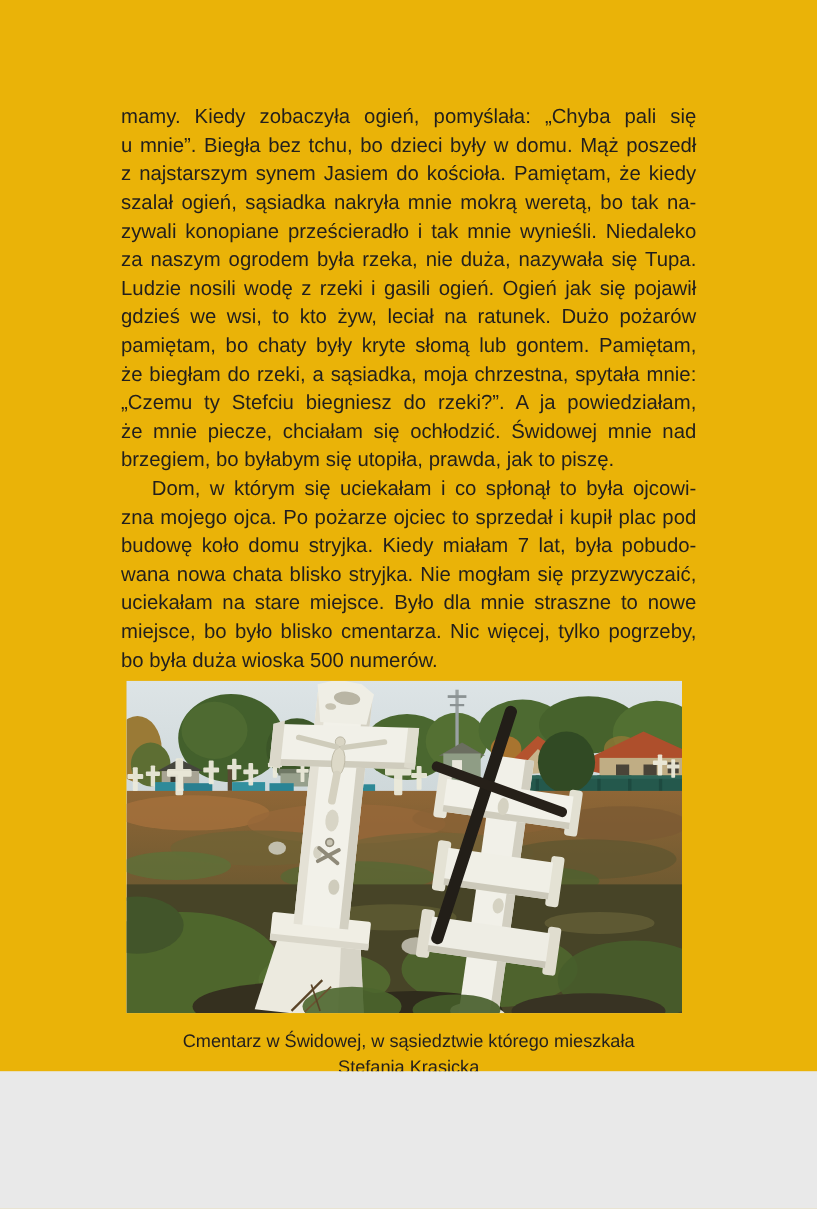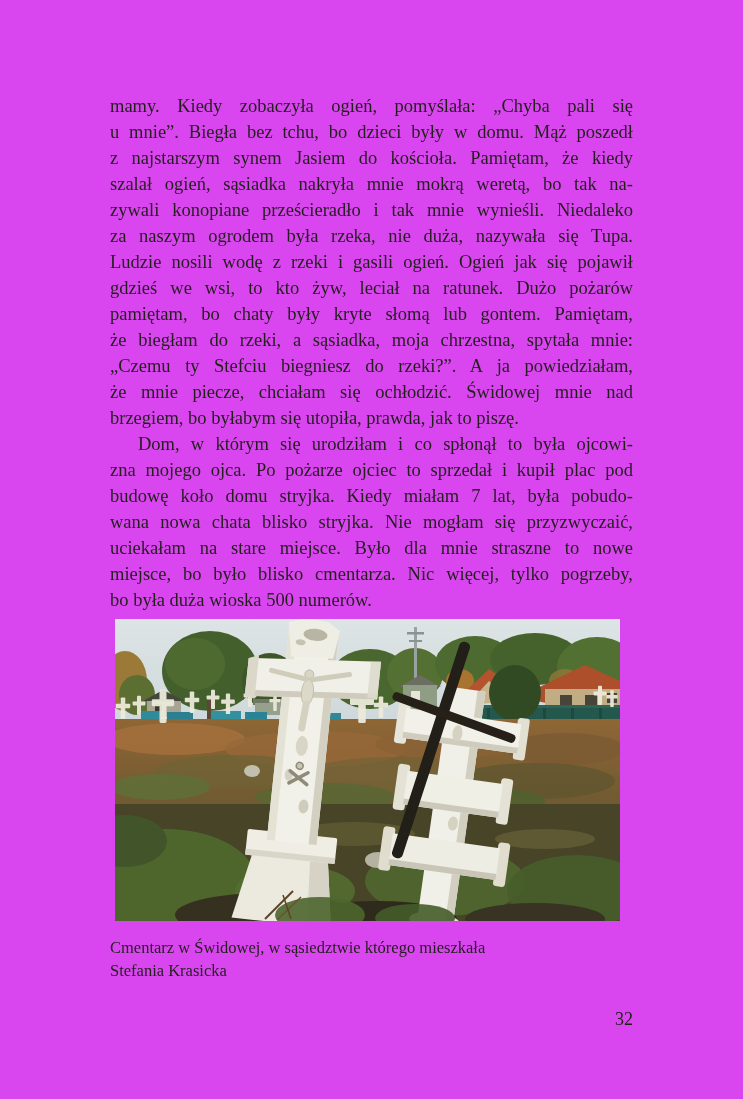--- a/index.html
+++ b/index.html
@@ -1,18 +1,18 @@
 <!DOCTYPE html>
 <html><head>
 <meta charset="utf-8">
 <style>
   html,body{margin:0;padding:0;background:#e9e9e9;}
   .page{
-    position:relative;width:743px;height:1099px;background:#d946ef;
-    font-family:Liberation Serif, serif;color:#221f1d;
+    position:relative;width:743px;height:974px;background:#eab308;
+    font-family:Liberation Sans, sans-serif;color:#221f1d;
     overflow:hidden;margin:0 auto;
   }
   .text-block{
     position:absolute;left:110px;top:93px;width:523px;
     font-size:18.5px;line-height:26px;
   }
   .para{margin:0;}
   .line{
     text-align:justify;
     text-align-last:justify;
@@ -21,21 +21,21 @@
   .line.last{text-align-last:left;}
   .para.indent .line.first{text-indent:28px;}
   .figure{position:absolute;left:0;top:0;margin:0;}
   .photo{
     position:absolute;left:115px;top:619px;width:505px;height:302px;
     overflow:hidden;background:#cdd6d8;
   }
   .photo svg{display:block;}
   .caption{
     position:absolute;left:110px;top:936px;width:523px;
-    font-size:16.5px;line-height:23px;color:#221f1d;
+    text-align:center;font-size:16.5px;line-height:23px;color:#221f1d;
   }
   .page-number{
     position:absolute;left:110px;top:1009px;width:523px;
     text-align:right;font-size:18px;color:#221f1d;
   }
 </style>
 </head>
 <body>
 
 <div class="page">
@@ -50,21 +50,21 @@
         <div class="line">za naszym ogrodem była rzeka, nie duża, nazywała się Tupa.</div>
         <div class="line">Ludzie nosili wodę z rzeki i gasili ogień. Ogień jak się pojawił</div>
         <div class="line">gdzieś we wsi, to kto żyw, leciał na ratunek. Dużo pożarów</div>
         <div class="line">pamiętam, bo chaty były kryte słomą lub gontem. Pamiętam,</div>
         <div class="line">że biegłam do rzeki, a sąsiadka, moja chrzestna, spytała mnie:</div>
         <div class="line">„Czemu ty Stefciu biegniesz do rzeki?”. A ja powiedziałam,</div>
         <div class="line">że mnie piecze, chciałam się ochłodzić. Świdowej mnie nad</div>
         <div class="line last">brzegiem, bo byłabym się utopiła, prawda, jak to piszę.</div>
       </div>
       <div class="para indent">
-        <div class="line first">Dom, w którym się urodziłam i co spłonął to była ojcowi-</div>
+        <div class="line first">Dom, w którym się uciekałam i co spłonął to była ojcowi-</div>
         <div class="line">zna mojego ojca. Po pożarze ojciec to sprzedał i kupił plac pod</div>
         <div class="line">budowę koło domu stryjka. Kiedy miałam 7 lat, była pobudo-</div>
         <div class="line">wana nowa chata blisko stryjka. Nie mogłam się przyzwyczaić,</div>
         <div class="line">uciekałam na stare miejsce. Było dla mnie straszne to nowe</div>
         <div class="line">miejsce, bo było blisko cmentarza. Nic więcej, tylko pogrzeby,</div>
         <div class="line last">bo była duża wioska 500 numerów.</div>
       </div>
     </div>
 
   <figure class="figure">

